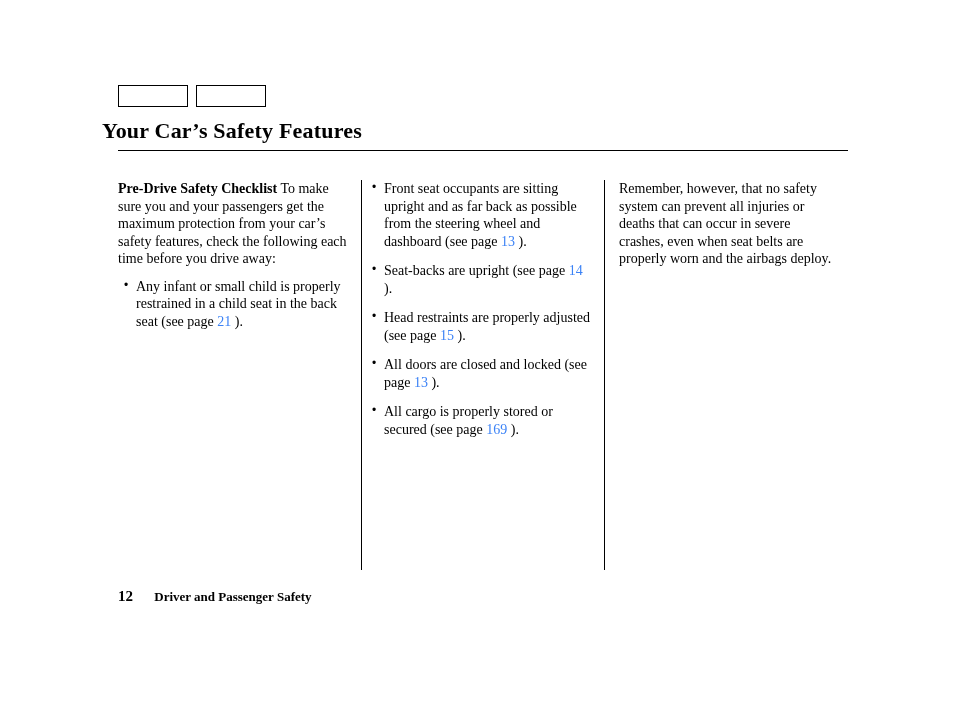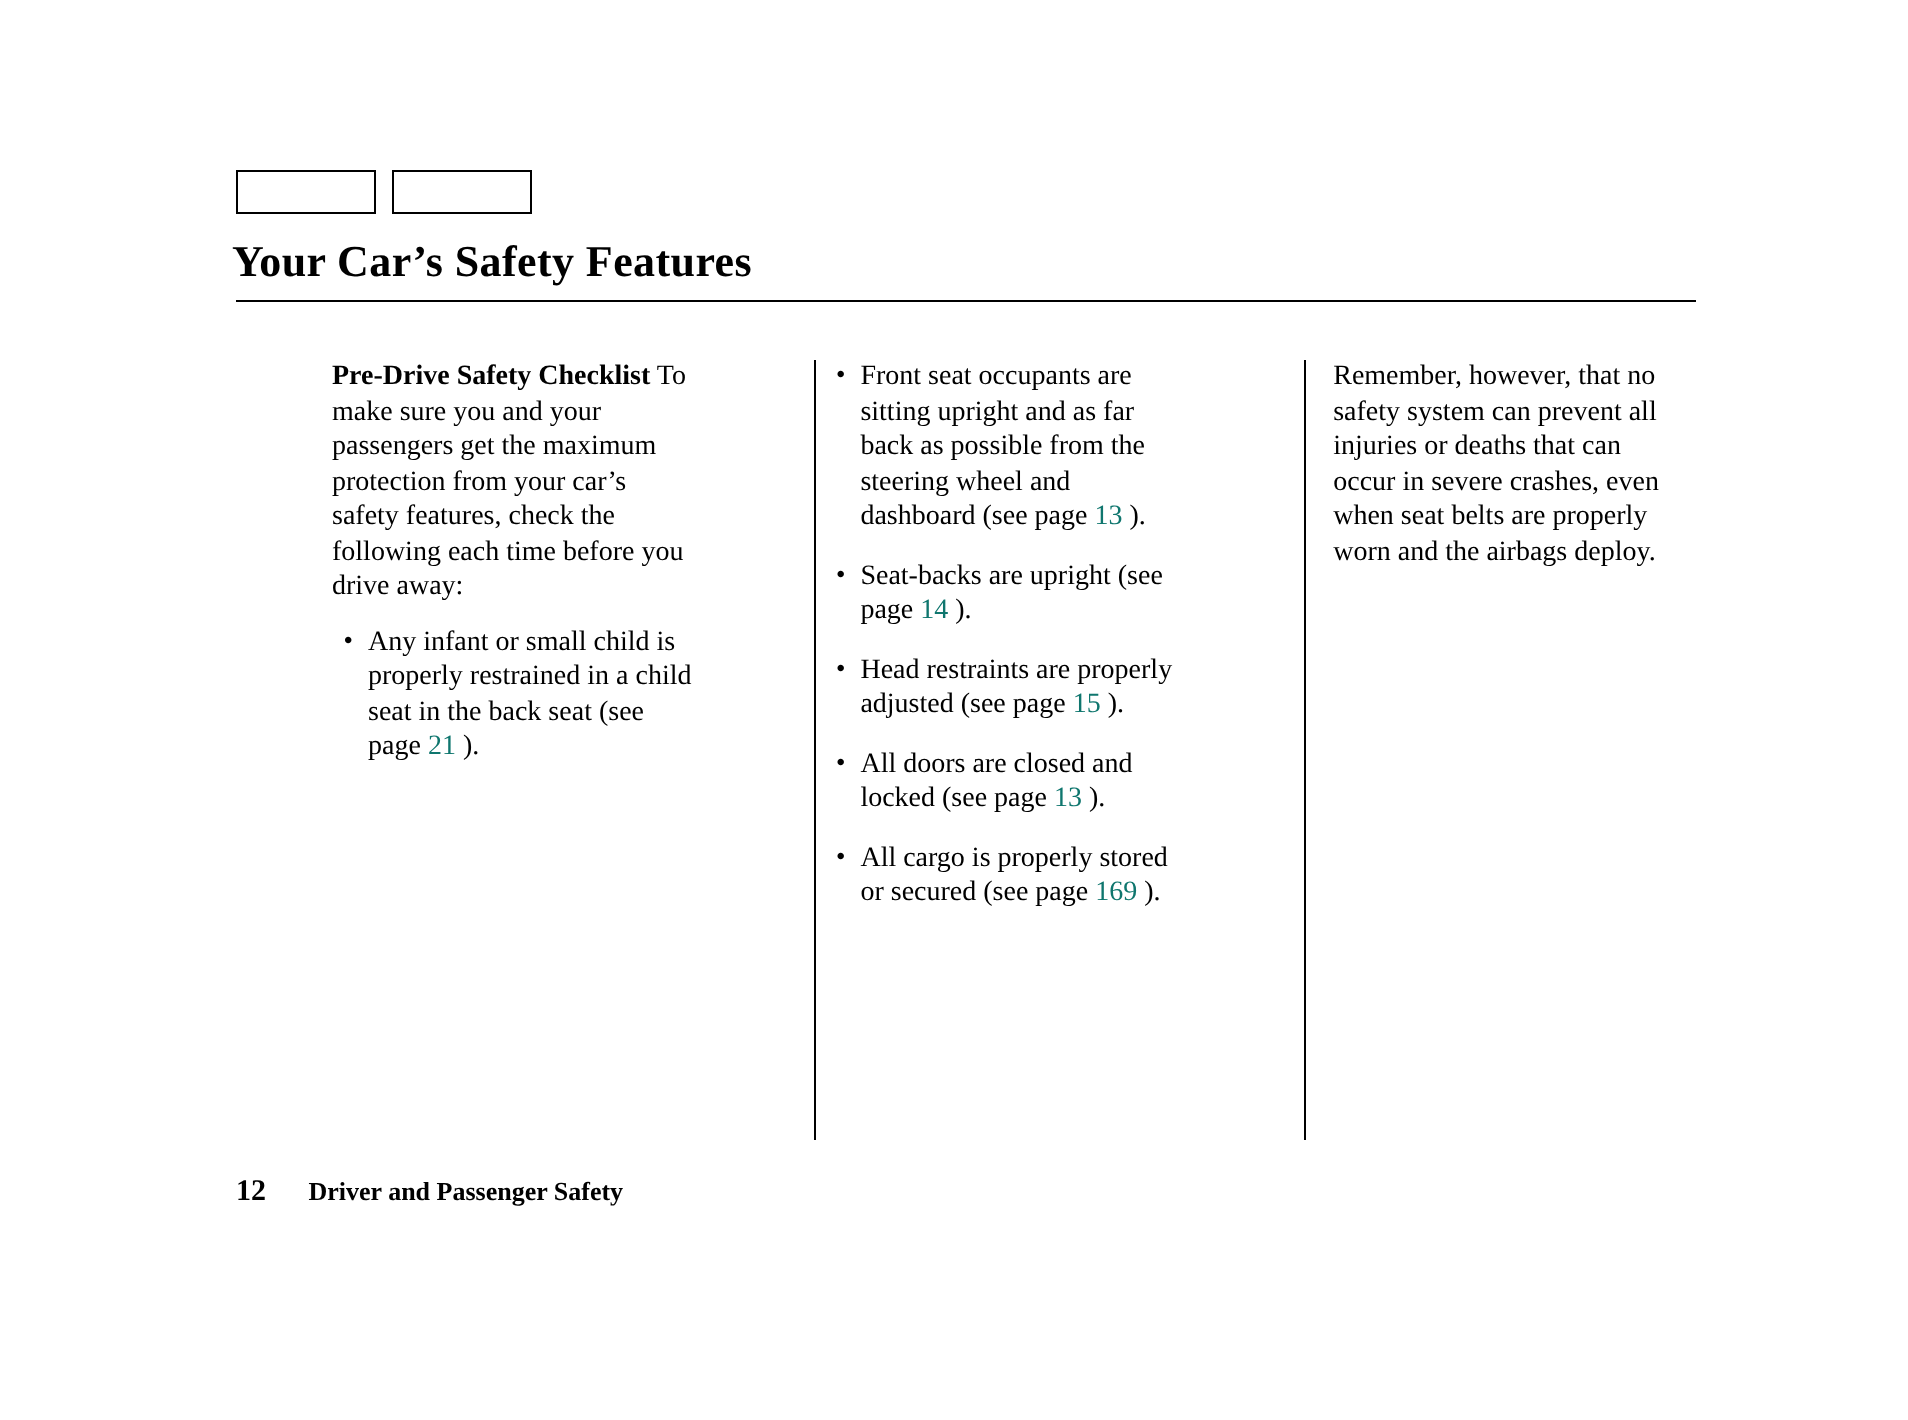--- a/index.html
+++ b/index.html
@@ -25,21 +25,21 @@
   }
   .tab {
     border: 1.5px solid #000;
     width: 70px;
     height: 22px;
     box-sizing: border-box;
   }
   .title {
     position: absolute;
     top: 118px;
-    left: 116px;
+    left: 102px;
     font-size: 22px;
     font-weight: bold;
     letter-spacing: 0.2px;
   }
   .rule {
     position: absolute;
     top: 150px;
     left: 118px;
     width: 730px;
     border: none;
@@ -53,21 +53,20 @@
     width: 730px;
     height: 390px;
     display: flex;
   }
   .col {
     width: 243px;
     padding: 0 10px 0 0;
     box-sizing: border-box;
     font-size: 14px;
     line-height: 1.25;
-    margin-left: 48px;
   }
   .col + .col {
     border-left: 1px solid #000;
     padding-left: 14px;
   }
   .subhead {
     font-weight: bold;
   }
   ul.checklist {
     list-style: none;
@@ -82,21 +81,21 @@
   ul.checklist li::before {
     content: "•";
     position: absolute;
     left: 0;
     top: 0;
     font-family: sans-serif;
     font-size: 12px;
     line-height: 1.25;
   }
   .pageref {
-    color: #0f766e;
+    color: #3b82f6;
   }
   .para {
     margin: 0 0 14px 0;
   }
   .footer {
     position: absolute;
     top: 588px;
     left: 118px;
     font-size: 13px;
     text-align: center;

